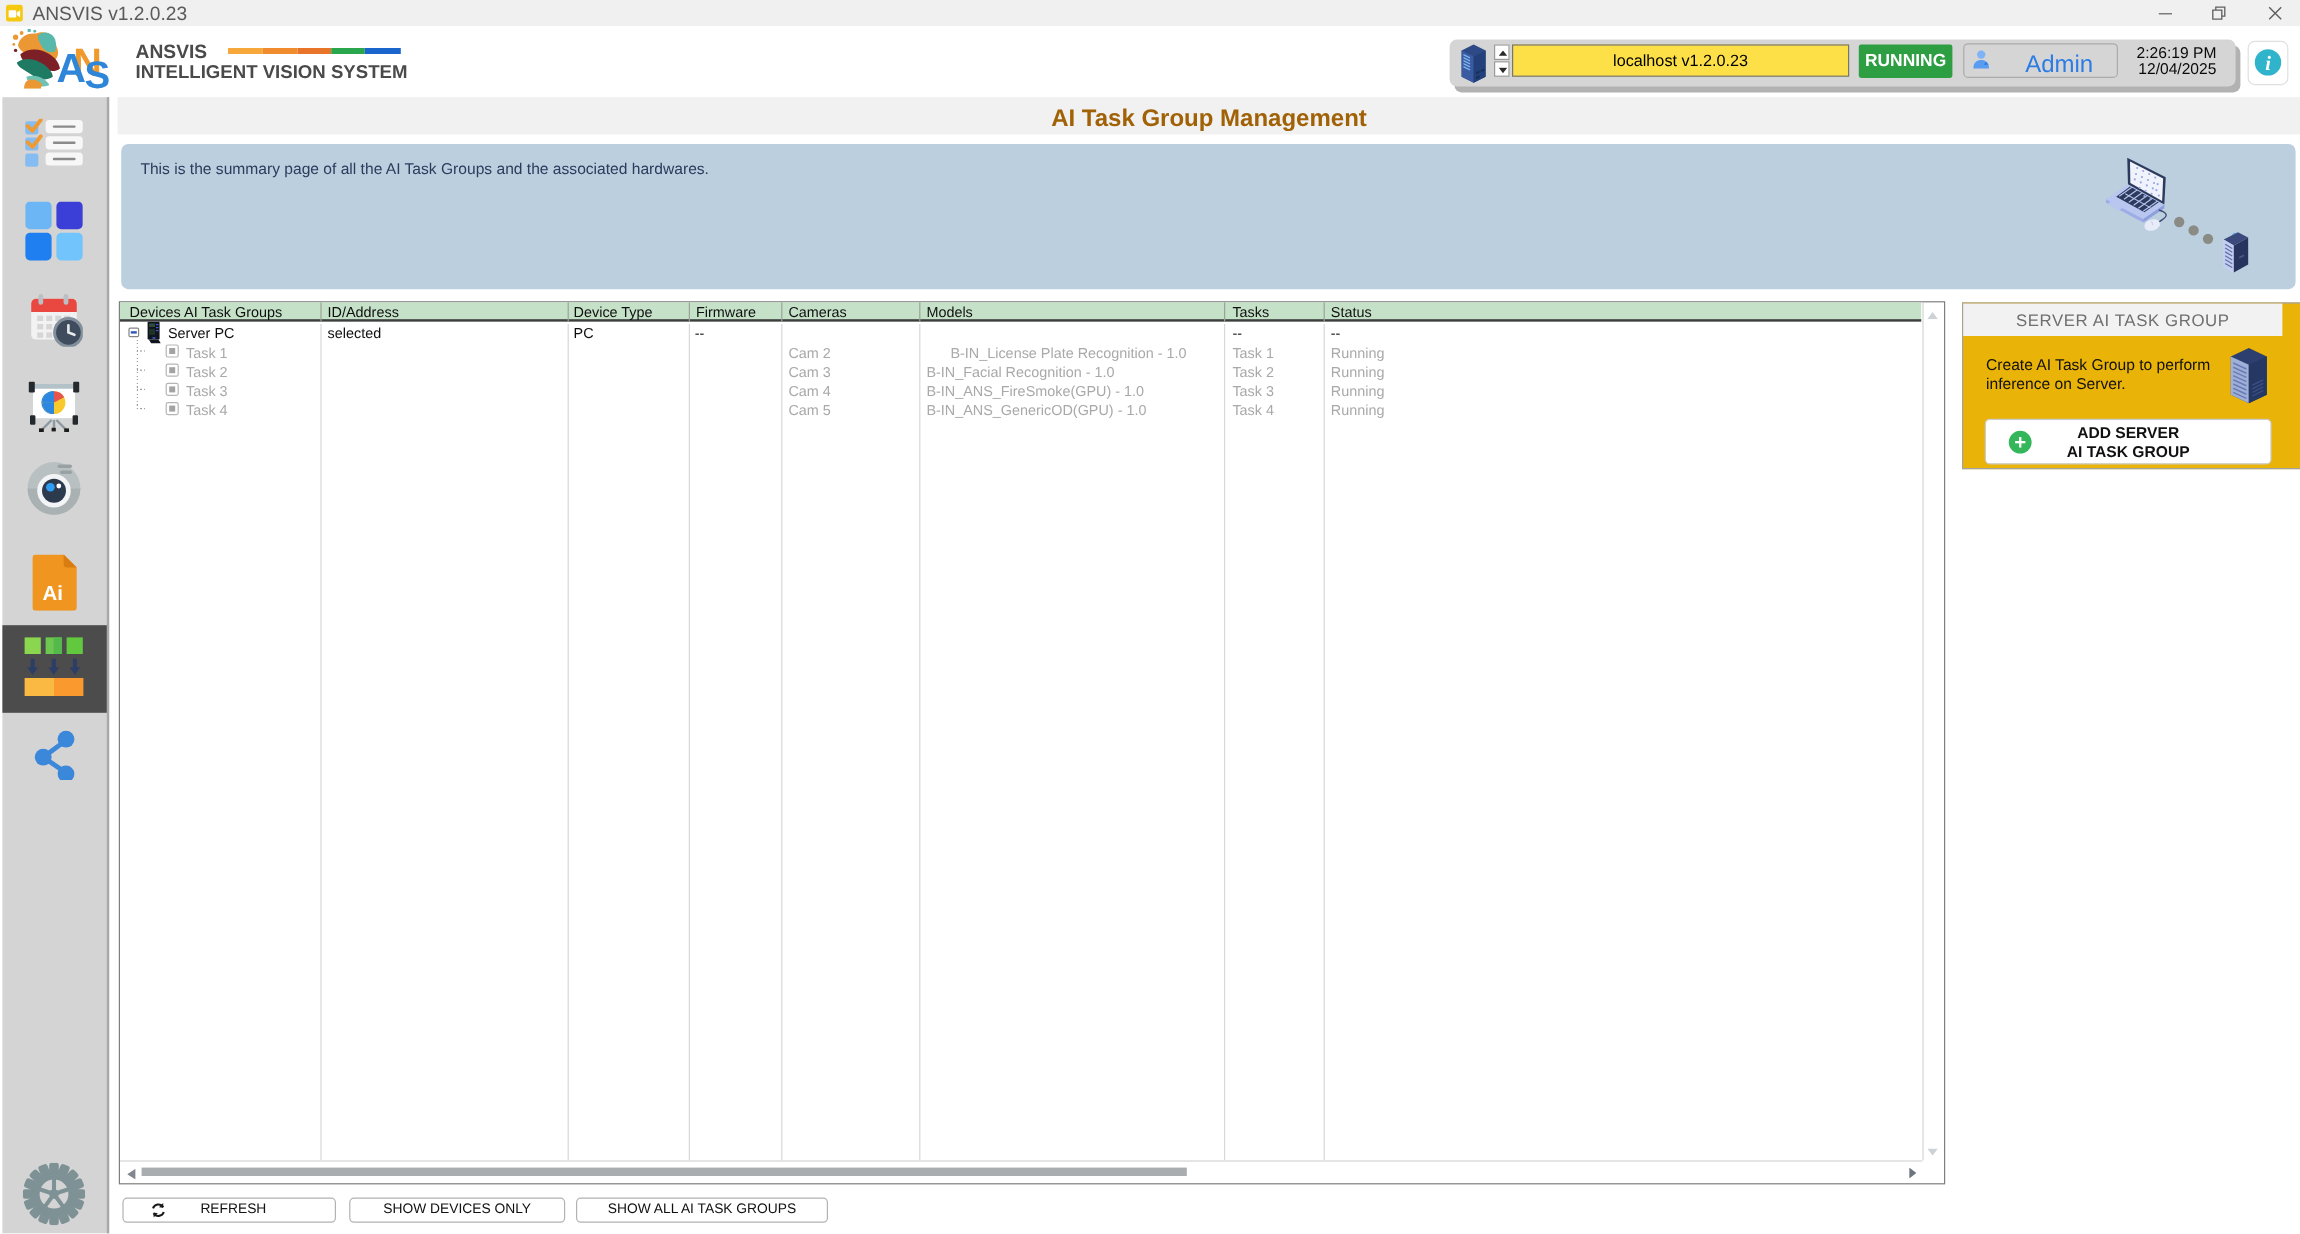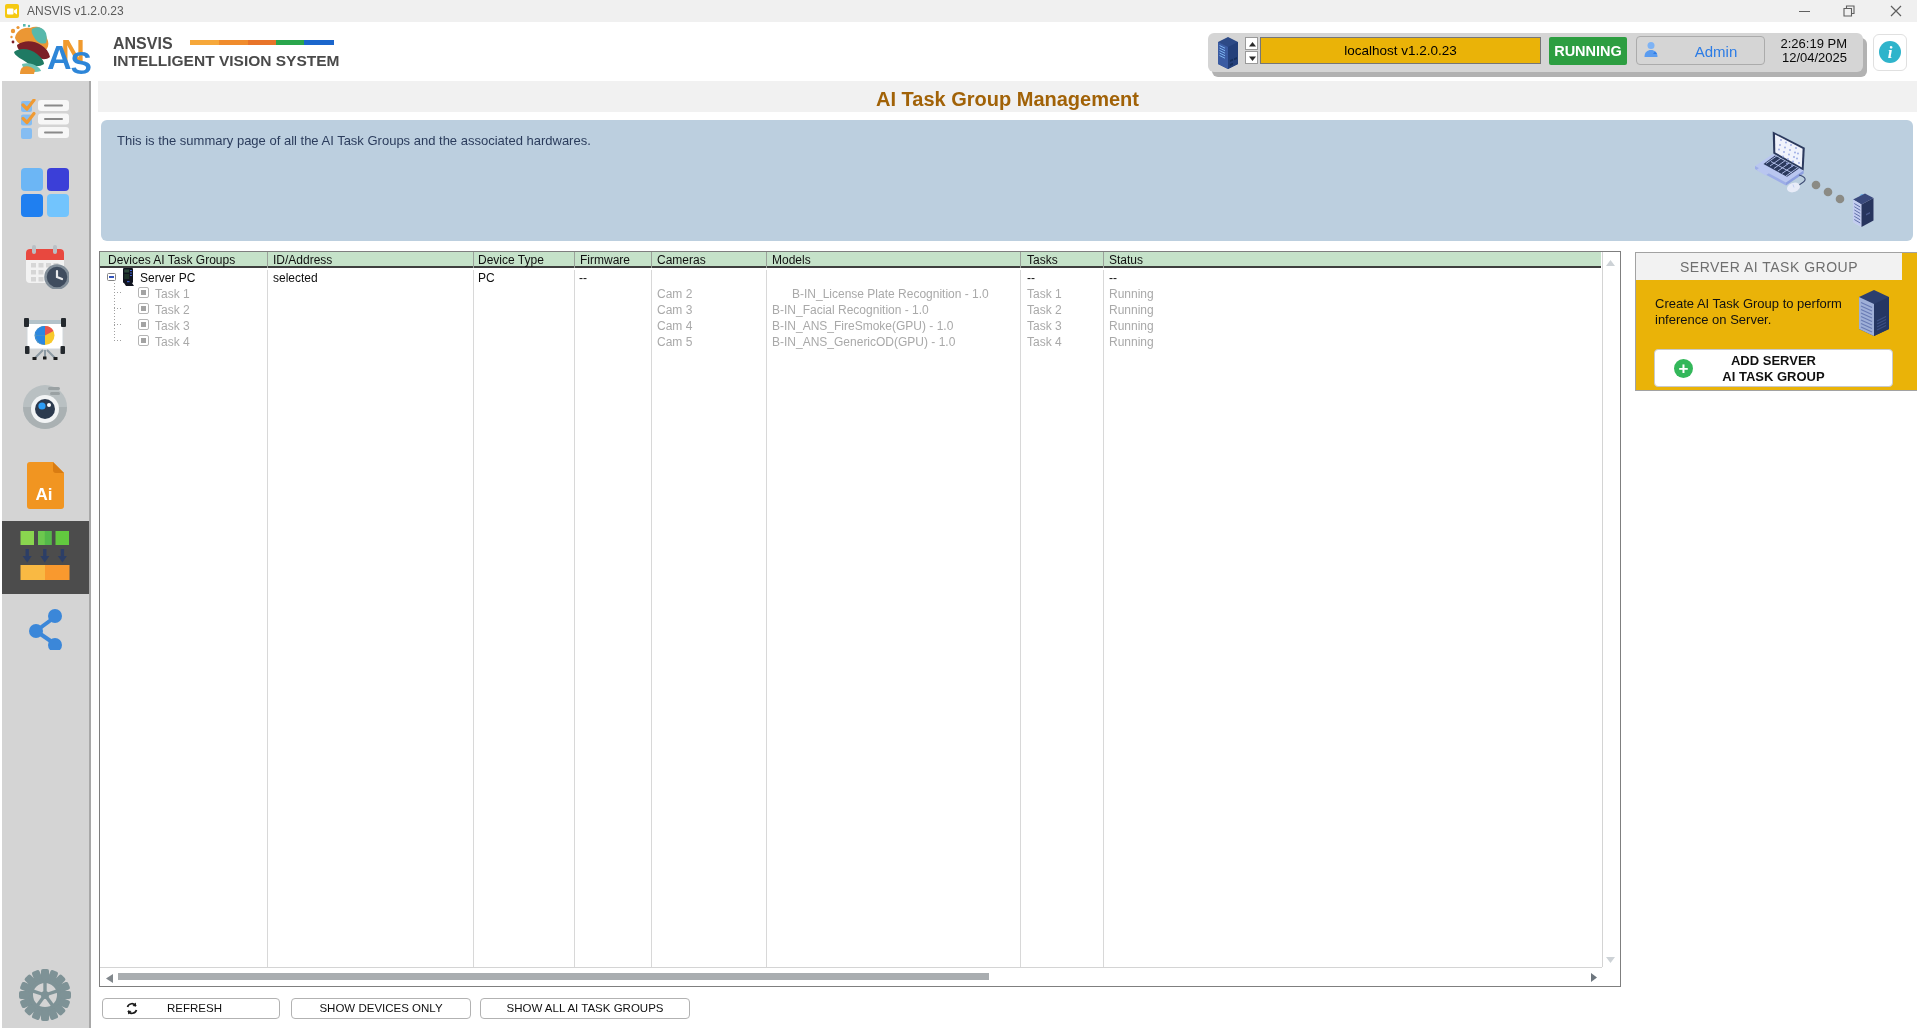--- a/index.html
+++ b/index.html
@@ -1,21 +1,21 @@
 <!DOCTYPE html>
 <html><head>
 <meta charset="utf-8">
 <style>
 * { margin:0; padding:0; box-sizing:border-box; }
 html,body { width:1917px; height:1028px; overflow:hidden; }
 body { font-family:"Liberation Sans", sans-serif; background:#ffffff; position:relative; }
 .abs { position:absolute; }
 
 #titlebar { left:0; top:0; width:1917px; height:22px; background:#f0f0f0; }
-#titletext { left:27px; top:4px; font-size:12px; color:#5a5a5a;text-align:right; }
+#titletext { left:27px; top:4px; font-size:16px; color:#5a5a5a;text-align:right; }
 .winbtn { top:0; width:40px; height:22px; color:#5f5f5f; }
 
 #header { left:0; top:22px; width:1917px; height:59px; background:#ffffff; }
 
 #sidebar { left:2px; top:81px; width:89px; height:947px; background:#d4d4d4; border-right:2px solid #a8a8a8; }
 #activeitem { left:2px; top:521px; width:87px; height:73px; background:#4c4c4c; }
 
 #titlestrip { left:98px; top:81px; width:1819px; height:31px; background:#f1f1f1; }
 #pagetitle { left:98px; top:88px; width:1819px; text-align:center; font-size:20px; font-weight:bold; color:#a16207; }
 #bluebox { left:101px; top:120px; width:1812px; height:121px; background:#bccfdf; border-radius:6px; color:#2b3c5c; font-size:13px; }
@@ -109,29 +109,29 @@
     </g>
 </svg>
 <div class="abs" style="left:1245px;top:37px;width:13px;height:13px;background:#fff;border:1px solid #9a9a9a;"></div>
 <div class="abs" style="left:1245px;top:51px;width:13px;height:13px;background:#fff;border:1px solid #9a9a9a;"></div>
 <svg class="abs" style="left:1248.5px;top:41.5px;" width="7" height="5">
     <path d="M0 4.5 L3.5 0 L7 4.5 Z" fill="#2a2a2a"></path>
   </svg>
 <svg class="abs" style="left:1248.5px;top:56px;" width="7" height="5">
     <path d="M0 0.5 L3.5 5 L7 0.5 Z" fill="#2a2a2a"></path>
   </svg>
-<div class="abs" style="left:1260px;top:37px;width:281px;height:27px;background:#eab308;border:1px solid #767676;text-align:center;font-size:13.5px;color:#000;line-height:25px;">localhost v1.2.0.23</div>
+<div class="abs" style="left:1260px;top:37px;width:281px;height:27px;background:#fde047;border:1px solid #767676;text-align:center;font-size:13.5px;color:#000;line-height:25px;">localhost v1.2.0.23</div>
 <div class="abs" style="left:1549px;top:37px;width:78px;height:28px;background:#2d9e41;border-radius:2px;color:#fff;font-weight:bold;font-size:14.5px;text-align:center;line-height:28px;">RUNNING</div>
 <div class="abs" style="left:1636px;top:36px;width:129px;height:29px;border:1px solid #ababab;border-radius:4px;"></div>
 <svg class="abs" style="left:1644px;top:41px;" width="16" height="18" viewBox="0 0 16 18">
   <circle cx="7" cy="4.5" r="3.5" fill="#7eb3f5"></circle>
   <path d="M0.5 16 C0.5 11 3.5 9 7 9 C10.5 9 13.5 11 13.5 16 Z" fill="#5a9cf0"></path>
   <path d="M9 13 L13 13 L11 10.5 Z" fill="#2f7ce5"></path>
 </svg>
-<div class="abs" style="left:1666px;top:43px;width:100px;text-align:center;font-size:15px;color:#2c7ce5;">Admin</div>
+<div class="abs" style="left:1666px;top:43px;width:100px;text-align:center;font-size:20px;color:#2c7ce5;">Admin</div>
 <div class="abs" style="left:1775px;top:37px;width:72px;text-align:right;font-size:13px;color:#0a0a0a;line-height:14px;">2:26:19 PM<br>12/04/2025</div>
 <div class="abs" style="left:1873px;top:34px;width:34px;height:37px;background:#fff;border:1px solid #e0e0e0;border-radius:6px;"></div>
 <div class="abs" style="left:1879px;top:41px;width:22px;height:22px;background:#2fb4cb;border-radius:50%;"></div>
 <div class="abs" style="left:1879px;top:43px;width:22px;text-align:center;font-family:'Liberation Serif',serif;font-style:italic;font-weight:bold;font-size:17px;color:#fff;">i</div>
 
 <div class="abs" id="sidebar"></div>
 <div class="abs" id="activeitem"></div>
 
 <svg class="abs" style="left:20px;top:99px;" width="50" height="42" viewBox="0 0 50 42">
   <rect x="18" y="1" width="31" height="11" rx="3" fill="#f7f7f7"></rect>

